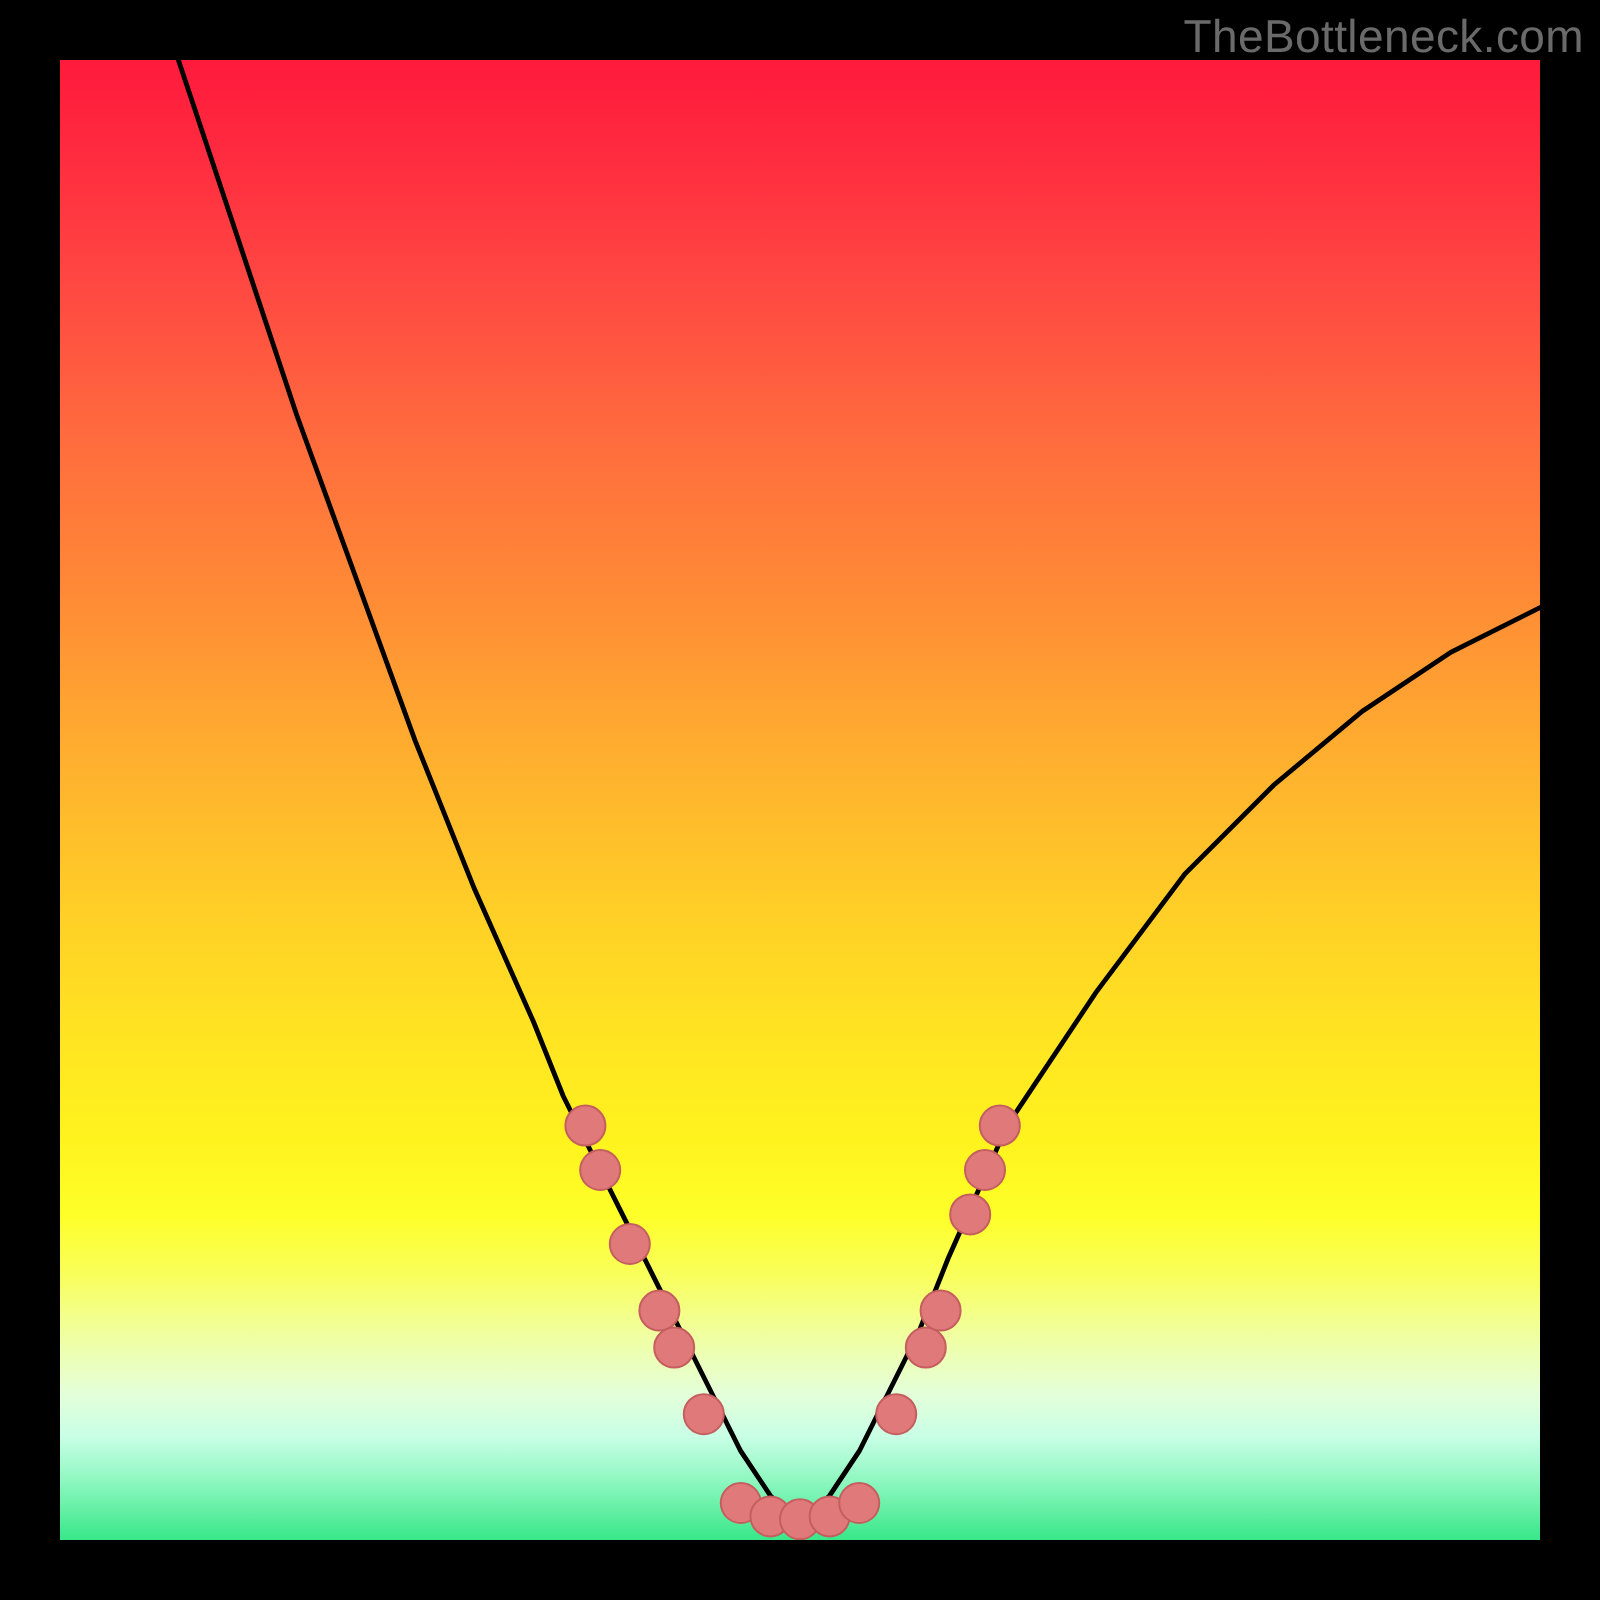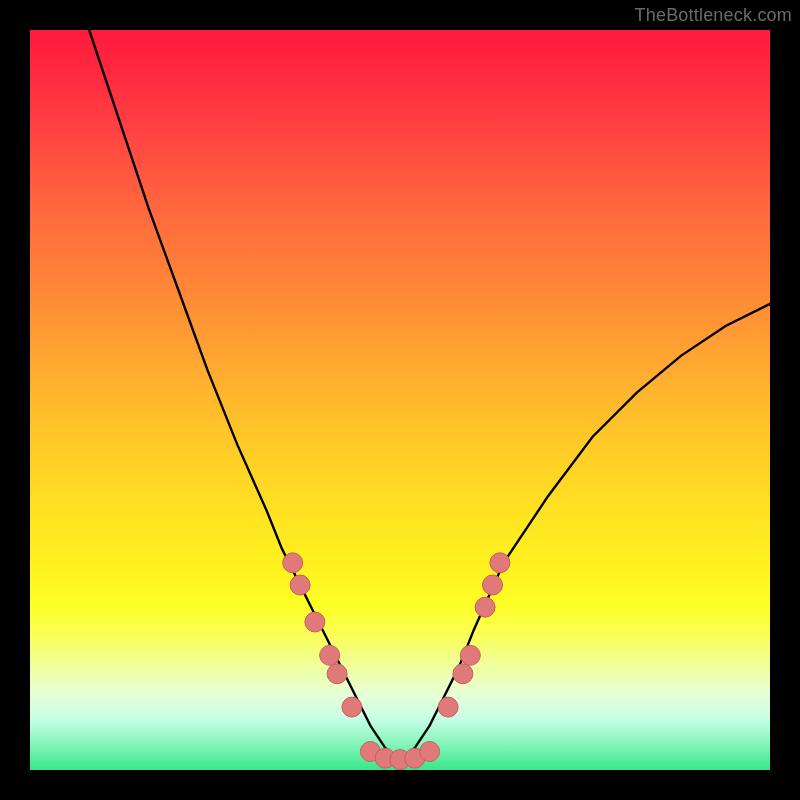--- a/index.html
+++ b/index.html
@@ -46,21 +46,21 @@
       #c8ffe6 93%,
       #8ef7c0 96%,
       #38e789 100%
     );
   }
   .watermark {
     position: absolute;
     top: 5px;
     right: 8px;
     color: #6a6a6a;
-    font-size: 18px;
+    font-size: 23px;
     font-weight: 500;
     letter-spacing: 0.2px;
   }
   svg.curve {
     position: absolute;
     inset: 0;
     width: 740px;
     height: 740px;
   }
 </style>

